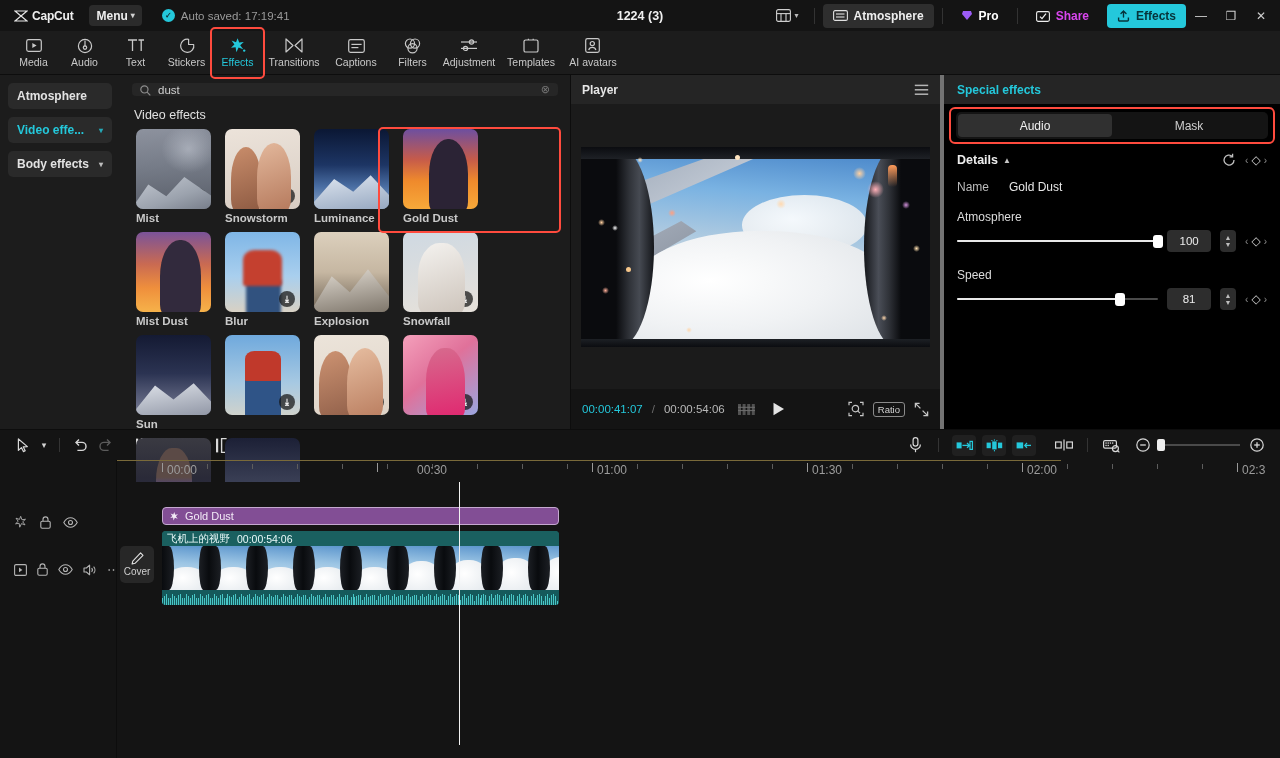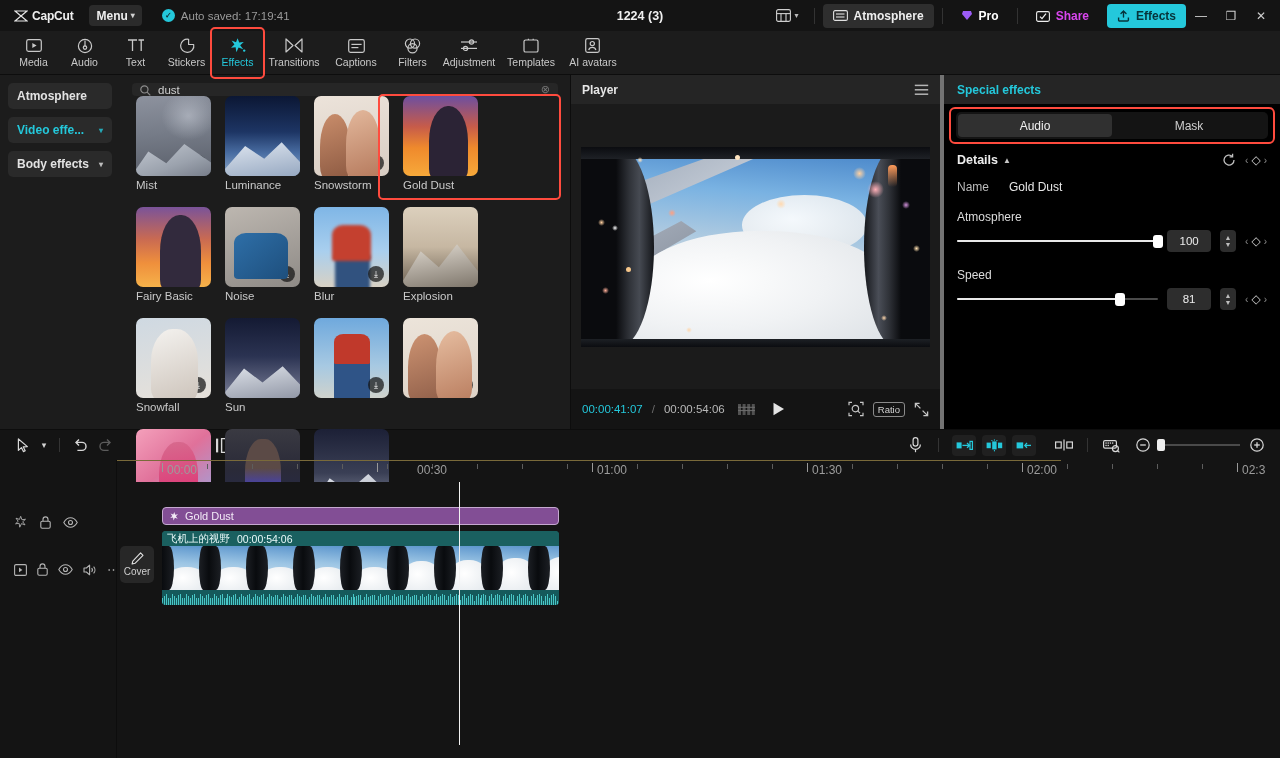--- a/index.html
+++ b/index.html
@@ -87,21 +87,21 @@
   .cat .cc { font-size: 8px; opacity: .8; }
   .effcol { flex: 1; display: flex; flex-direction: column; min-width: 0; background: #1c1c1c; padding: 0 6px; }
   .searchbar {
     height: 25px; margin: 8px 6px 0 6px; background: #262626; border-radius: 4px;
     display: flex; align-items: flex-end; padding: 0 8px; gap: 7px; cursor: text;
   }
   .searchbar .sicon { font-size: 11px; color: #8d8d8d; }
   .searchbar .sval { font-size: 11.5px; color: #cfcfcf; flex: 1; }
   .searchbar .sclear { font-size: 11px; color: #777; cursor: pointer; }
   .sectitle { font-size: 12.5px; color: #e0e0e0; margin: 12px 0 7px 8px; }
-  .grid { display: flex; flex-wrap: wrap; gap: 12px 0; padding-left: 3px; overflow: hidden; }
+  .grid { display: flex; flex-wrap: wrap; gap: 4px 0; padding-left: 3px; overflow: hidden; font-weight: bold; }
   .cellwrap { width: 89px; margin-bottom: 4px; position: relative; }
   .cell {
     width: 75px; height: 80px; border-radius: 7px; margin: 0 auto;
     position: relative; overflow: hidden; cursor: pointer;
   }
   .dl {
     position: absolute; right: 5px; bottom: 5px; width: 16px; height: 16px;
     border-radius: 50%; background: rgba(20,20,20,.72);
     display: flex; align-items: center; justify-content: center;
     color: #fff; font-size: 9px;
@@ -531,56 +531,51 @@
           <span class="sicon">
             <svg width="11" height="11" viewBox="0 0 11 11">
                 <circle cx="4.4" cy="4.4" r="3.6" fill="none" stroke="#8d8d8d" stroke-width="1.2"></circle>
                 <line x1="7.1" y1="7.1" x2="10.3" y2="10.3" stroke="#8d8d8d" stroke-width="1.2"></line>
               </svg>
           </span>
           <span class="sval">dust</span>
           <span class="sclear">⊗</span>
         </div>
 
+        <div class="sectitle">Video effects</div>
 
         <div style="position:relative;">
           <div class="grid">
             <div class="cellwrap">
               <div class="cell t-mist">
                   <div class="dl">⤓</div>
                 </div>
               <div class="clabel">Mist</div>
             </div>
             <div class="cellwrap">
+              <div class="cell t-snowstorm">
+                  <div class="dl">⤓</div>
+                </div>
+              <div class="clabel">Snowstorm</div>
+            </div>
+            <div class="cellwrap">
               <div class="cell t-lum">
                   <div class="dl">⤓</div>
                 </div>
               <div class="clabel">Luminance</div>
             </div>
             <div class="cellwrap">
-              <div class="cell t-snowstorm">
-                  <div class="dl">⤓</div>
-                </div>
-              <div class="clabel">Snowstorm</div>
-            </div>
-            <div class="cellwrap">
               <div class="cell t-gold"></div>
               <div class="clabel">Gold Dust</div>
             </div>
             <div class="cellwrap">
               <div class="cell t-fairy"></div>
-              <div class="clabel">Fairy Basic</div>
-            </div>
-
-            <div class="cellwrap">
-              <div class="cell t-noise">
-                  <div class="dl">⤓</div>
-                </div>
-              <div class="clabel">Noise</div>
-            </div>
+              <div class="clabel">Mist Dust</div>
+            </div>
+
             <div class="cellwrap">
               <div class="cell t-blur">
                   <div class="dl">⤓</div>
                 </div>
               <div class="clabel">Blur</div>
             </div>
             <div class="cellwrap">
               <div class="cell t-expl">
                   <div class="dl">⤓</div>
                 </div>

